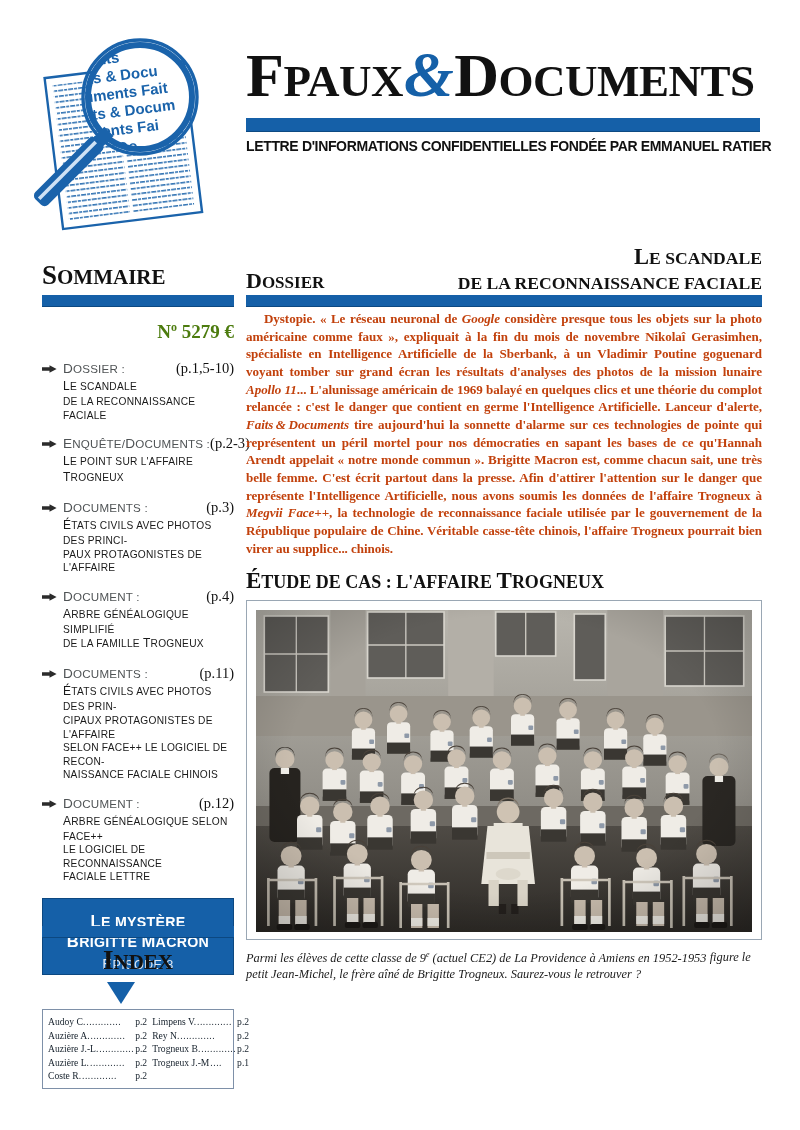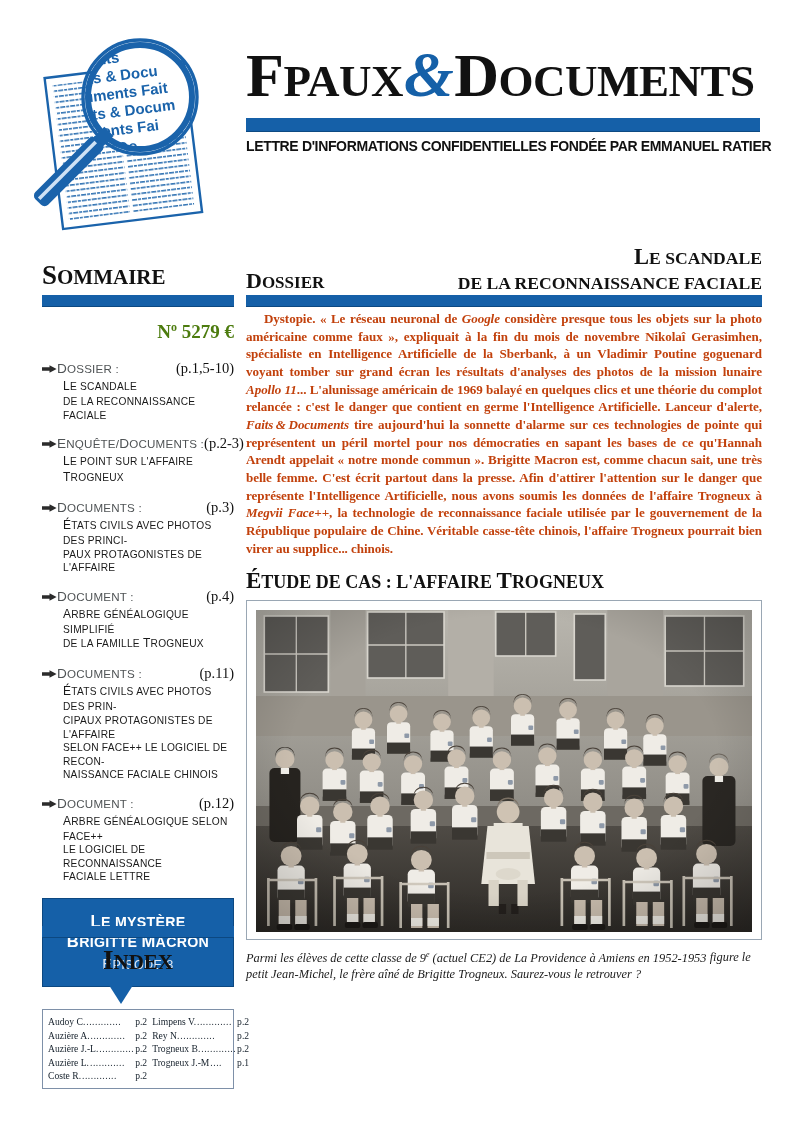--- a/index.html
+++ b/index.html
@@ -113,20 +113,21 @@
     margin-bottom: 12px;
   }
   .toc-head {
     display: flex;
     align-items: baseline;
     justify-content: space-between;
   }
   .toc-head-left {
     display: flex;
     align-items: baseline;
+    gap: 6px;
     text-align: right;
   }
   .arrow-ico {
     display: inline-block;
     width: 15px;
     height: 10px;
     position: relative;
     top: 1px;
     flex: none;
   }
@@ -155,21 +156,21 @@
   }
   .toc-desc .u { font-size: 12px; }
 
   
   .promo {
     margin-top: 14px;
     background: #1560a8;
     border: 1px solid #0c4881;
     color: #fff;
     text-align: center;
-    padding: 13px 6px 14px;
+    padding: 13px 6px 2px;
   }
   .promo-l1, .promo-l2 {
     font-family: "Liberation Sans", sans-serif;
     font-weight: bold;
     font-size: 14.2px;
     line-height: 1.22;
     letter-spacing: 0.3px;
   }
   .promo-l1 .u, .promo-l2 .u { font-size: 16.6px; }
   .promo-l3 {

